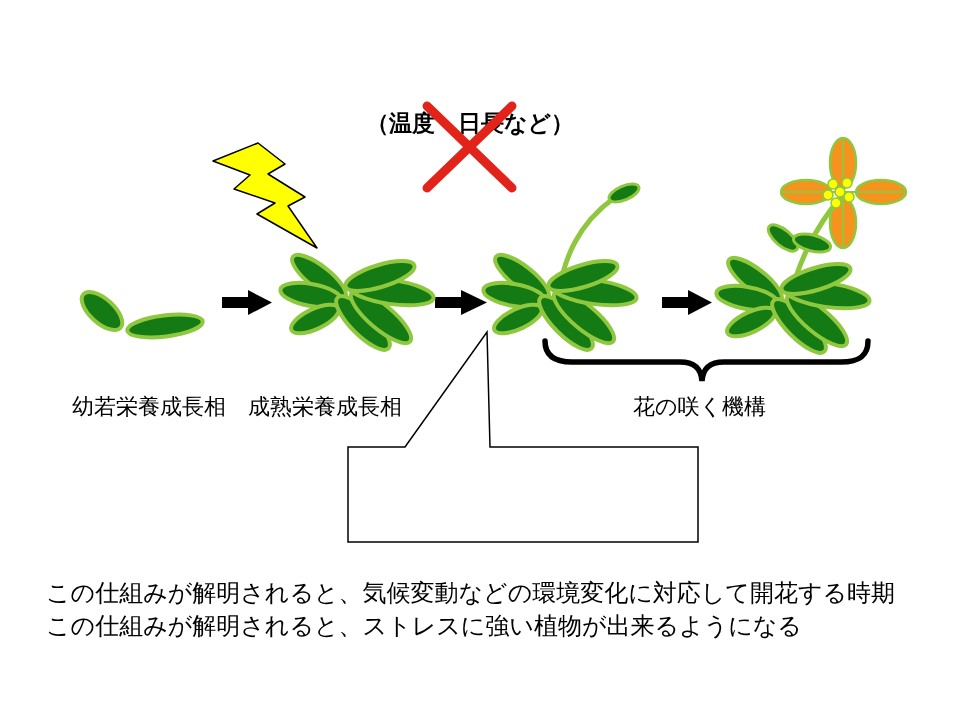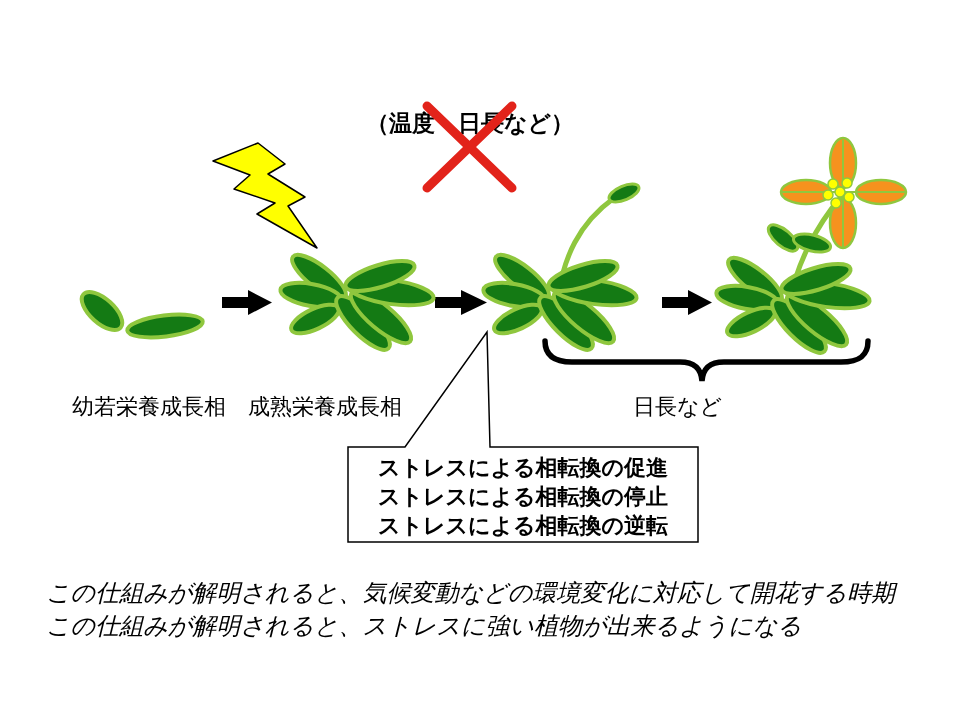--- a/index.html
+++ b/index.html
@@ -20,21 +20,21 @@
   }
   .diagram-svg { left:0; top:0; z-index:2; }
   .stage-label { top:392px; font-size:22px; z-index:3; white-space:nowrap; }
   .stage-1 { left:72px; }
   .stage-2 { left:248px; }
   .stage-3 { left:633px; }
   .callout-text {
     left:350px; top:453px; width:346px; text-align:center;
     font-size:22px; font-weight:bold; line-height:29px; z-index:3; white-space:nowrap;
   }
-  .footer-text { left:46px; top:576px; width:880px; font-size:24px; line-height:33px; z-index:3;font-style:italic; }
+  .footer-text { left:46px; top:576px; width:880px; font-size:24px; line-height:33px; z-index:3; }
   
   .leaf   { fill:var(--leaf-fill,#147a14); stroke:var(--leaf-outline,#8fc73e); stroke-width:4; }
   .leaf-s { fill:var(--leaf-fill,#147a14); stroke:var(--leaf-outline,#8fc73e); stroke-width:3; }
   .stem   { fill:none; stroke:var(--stem-green,#8fc73e); stroke-width:5; stroke-linecap:round; }
   .petal  { fill:var(--petal-orange,#f6921e); stroke:var(--leaf-outline,#8fc73e); stroke-width:2.5; }
   .vein   { stroke:var(--leaf-outline,#8fc73e); stroke-width:2; }
   .stamen { fill:var(--stamen-yellow,#ffff00); stroke:var(--leaf-outline,#8fc73e); stroke-width:1.5; }
   .bolt   { fill:var(--bolt-yellow,#ffff00); stroke:var(--ink,#000); stroke-width:1.5; stroke-linejoin:round; }
   .cross  { stroke:var(--cross-red,#e2231a); stroke-width:9; stroke-linecap:round; }
   .arrow  { fill:var(--ink,#000); }
@@ -112,26 +112,21 @@
       </g>
     </g>
 
     <path class="brace" d="M545,341 C545,356 555,362 572,362 L680,362 C694,362 701,368 702,381 C703,368 710,362 724,362 L841,362 C859,362 868,356 868,341"></path>
 
     <path class="bubble" d="M348,447 L405,447 L487,332 L490,447 L698,447 L698,542 L348,542 Z"></path>
   </svg>
 
   <div class="abs stage-label stage-1">幼若栄養成長相</div>
   <div class="abs stage-label stage-2">成熟栄養成長相</div>
-  <div class="abs stage-label stage-3">日長など</div>
+  <div class="abs stage-label stage-3">花の咲く機構</div>
 
-  <div class="abs callout-text">
-    <div>ストレスによる相転換の促進</div>
-    <div>ストレスによる相転換の停止</div>
-    <div>ストレスによる相転換の逆転</div>
-  </div>
 
   <div class="abs footer-text">
     <div>この仕組みが解明されると、気候変動などの環境変化に対応して開花する時期</div>
     <div>この仕組みが解明されると、ストレスに強い植物が出来るようになる</div>
   </div>
 
 </div>
 
 </body></html>

